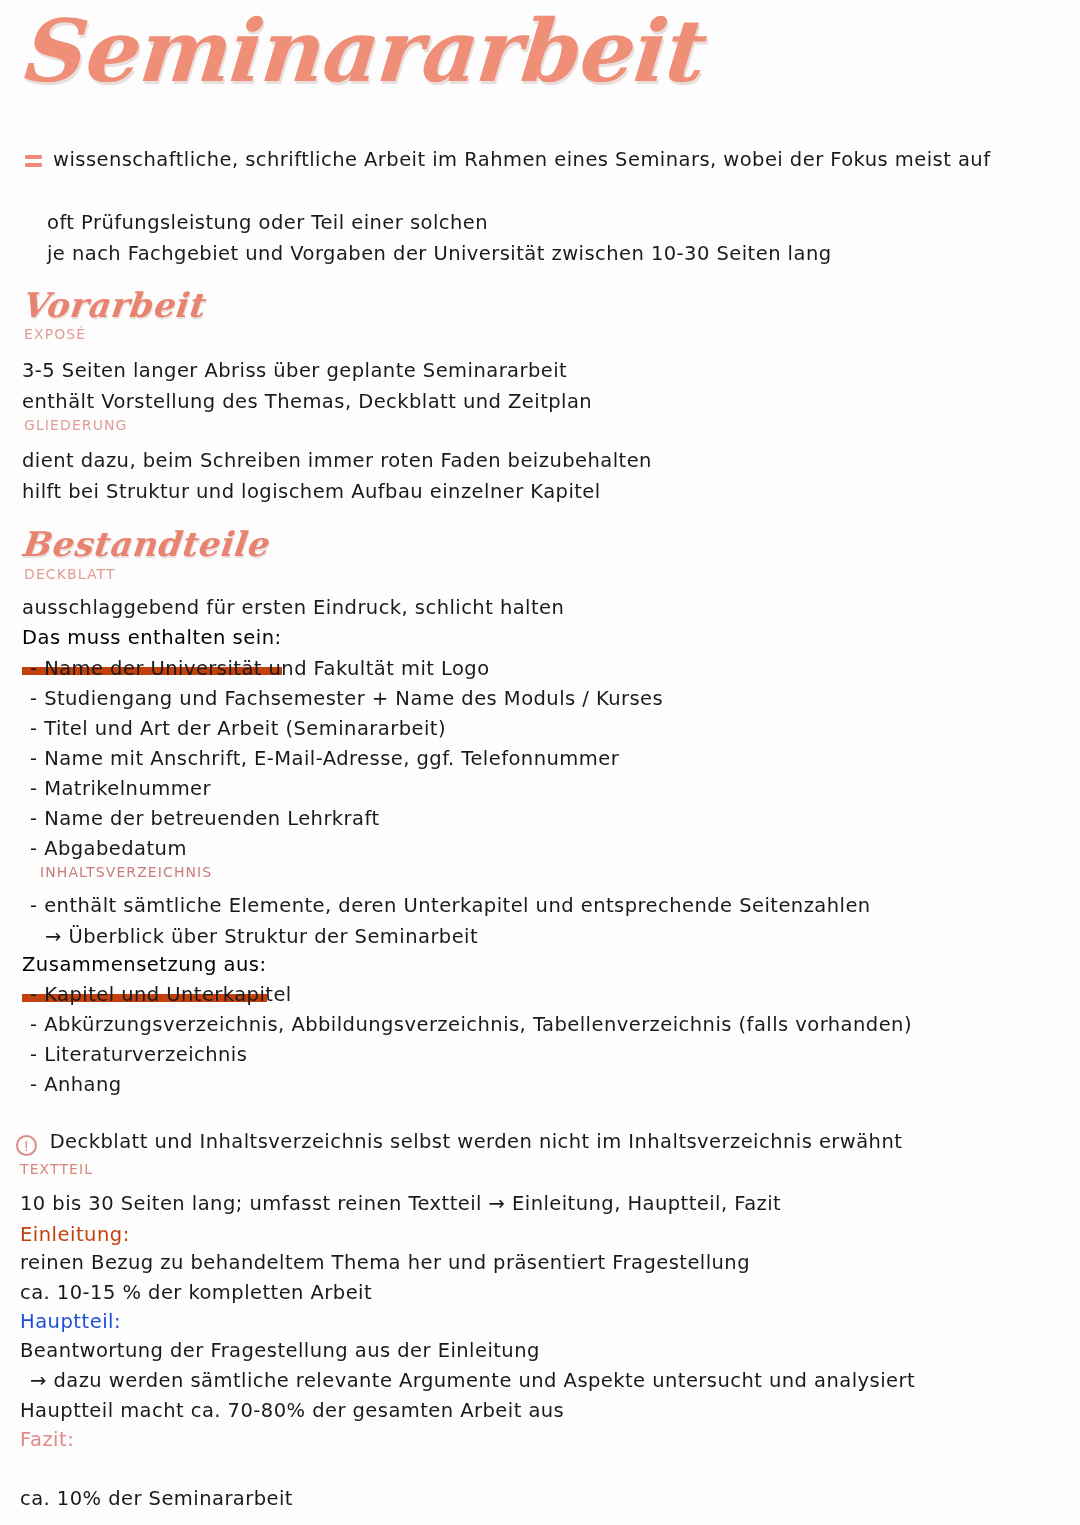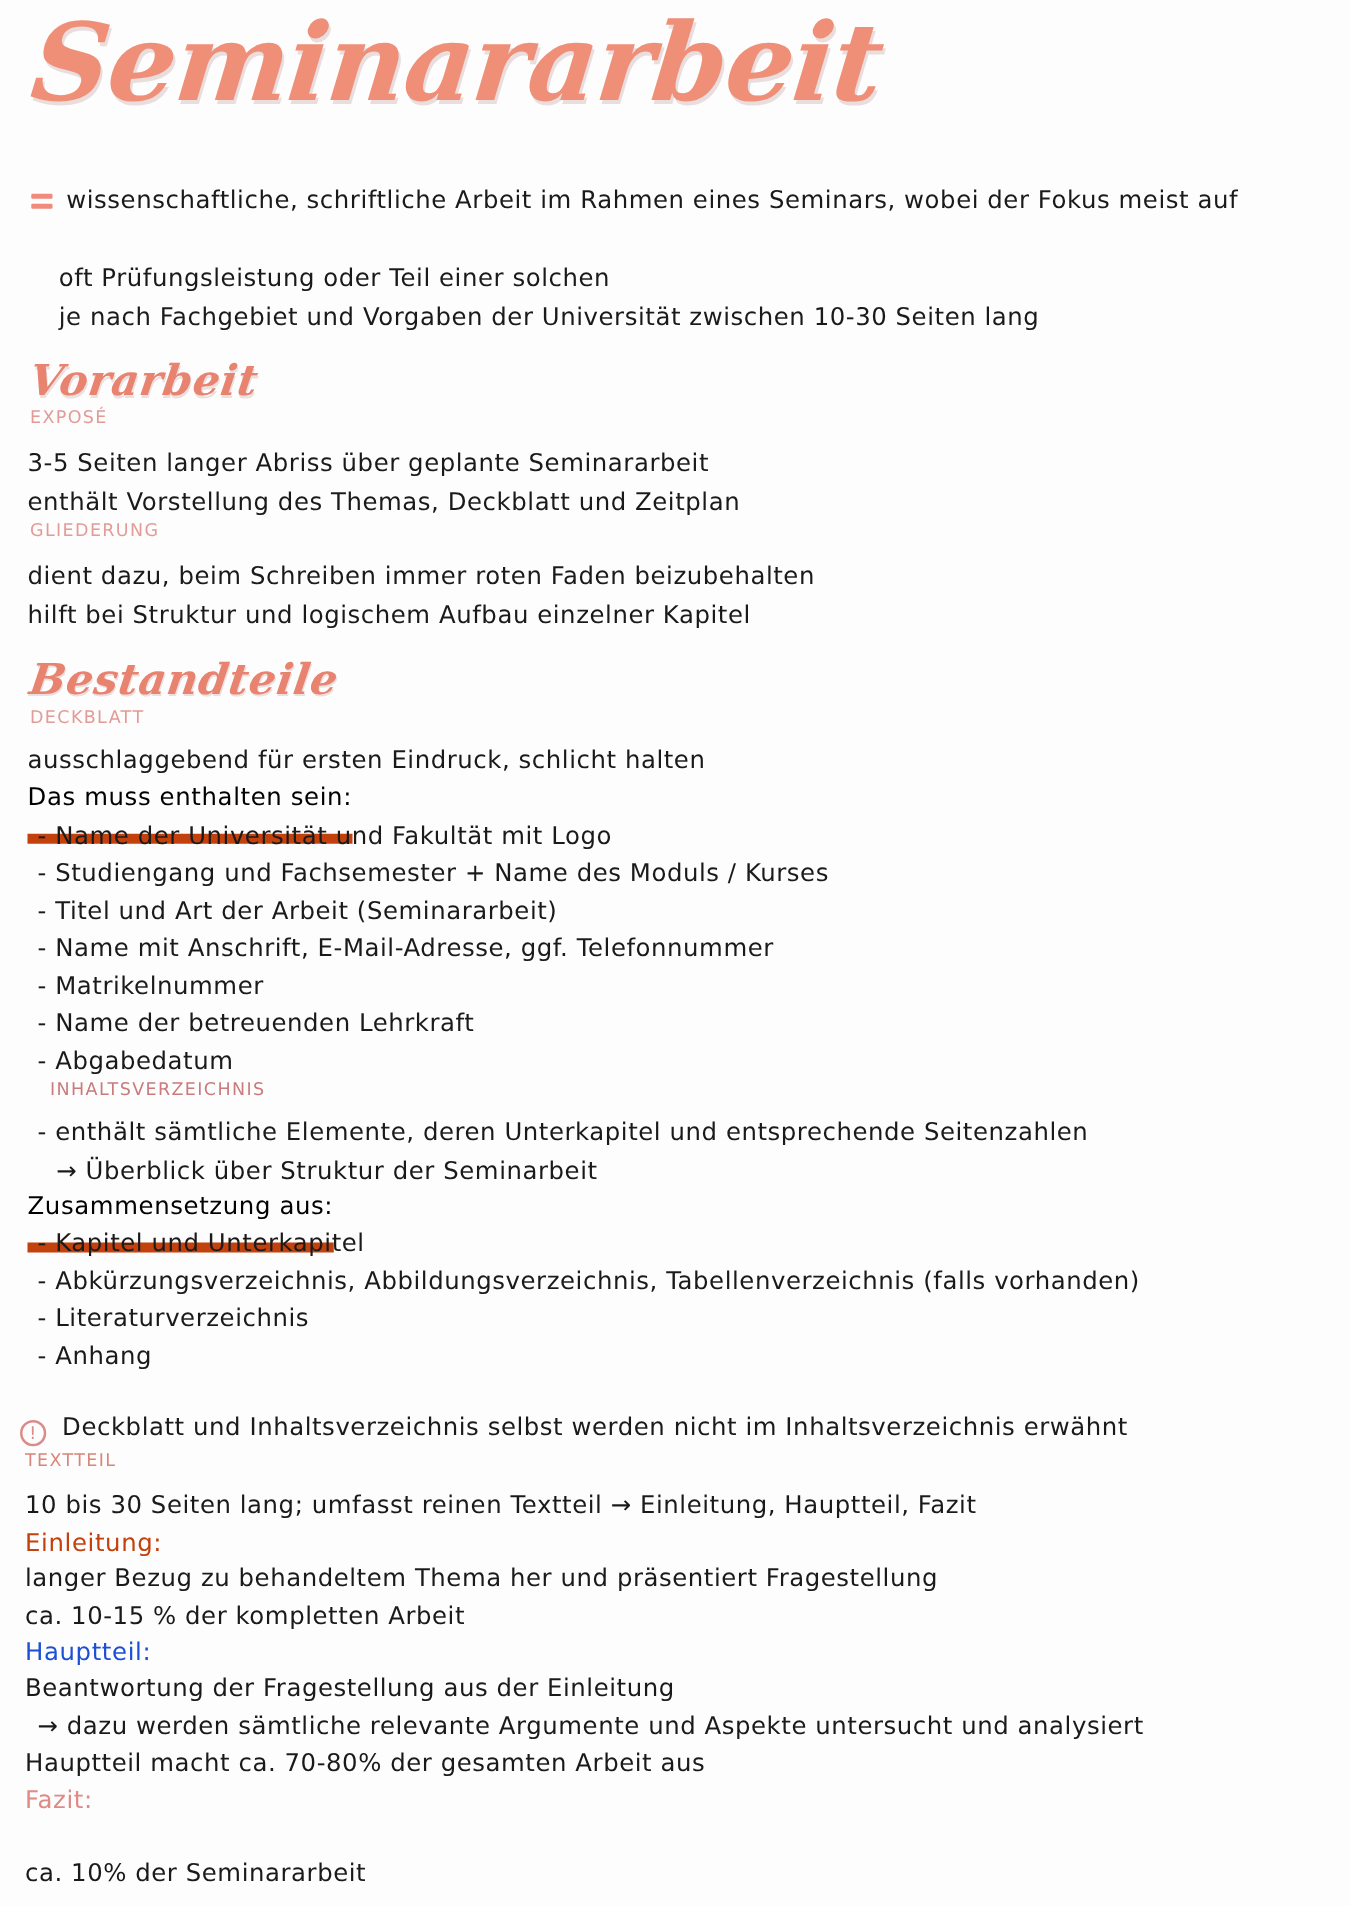--- a/index.html
+++ b/index.html
@@ -164,21 +164,21 @@
 
   <div class="abs body-text" style="left:16px; top:1130px;">
     <span class="warn-icon">!</span>
     <span style="margin-left:6px;">Deckblatt und Inhaltsverzeichnis selbst werden nicht im Inhaltsverzeichnis erwähnt</span>
   </div>
 
   <div class="abs caps-head" style="left:20px; top:1161px; color:#d98578;">TEXTTEIL</div>
   <div class="abs body-text" style="left:20px; top:1192px;">10 bis 30 Seiten lang; umfasst reinen Textteil → Einleitung, Hauptteil, Fazit</div>
 
   <div class="abs sub-label" style="left:20px; top:1223px; color:#c2410c;">Einleitung:</div>
-  <div class="abs body-text" style="left:20px; top:1251px;">langer Bezug zu behandeltem Thema her und präsentiert Fragestellung</div>
+  <div class="abs body-text" style="left:20px; top:1251px;">reinen Bezug zu behandeltem Thema her und präsentiert Fragestellung</div>
   <div class="abs body-text" style="left:20px; top:1281px;">ca. 10-15 % der kompletten Arbeit</div>
 
   <div class="abs sub-label" style="left:20px; top:1310px; color:#1d4ed8;">Hauptteil:</div>
   <div class="abs body-text" style="left:20px; top:1339px;">Beantwortung der Fragestellung aus der Einleitung</div>
   <div class="abs body-text" style="left:30px; top:1369px;">→ dazu werden sämtliche relevante Argumente und Aspekte untersucht und analysiert</div>
   <div class="abs body-text" style="left:20px; top:1399px;">Hauptteil macht ca. 70-80% der gesamten Arbeit aus</div>
 
   <div class="abs sub-label" style="left:20px; top:1428px; color:#e08a85;">Fazit:</div>
   <div class="abs body-text" style="left:20px; top:1487px;">ca. 10% der Seminararbeit</div>
 

